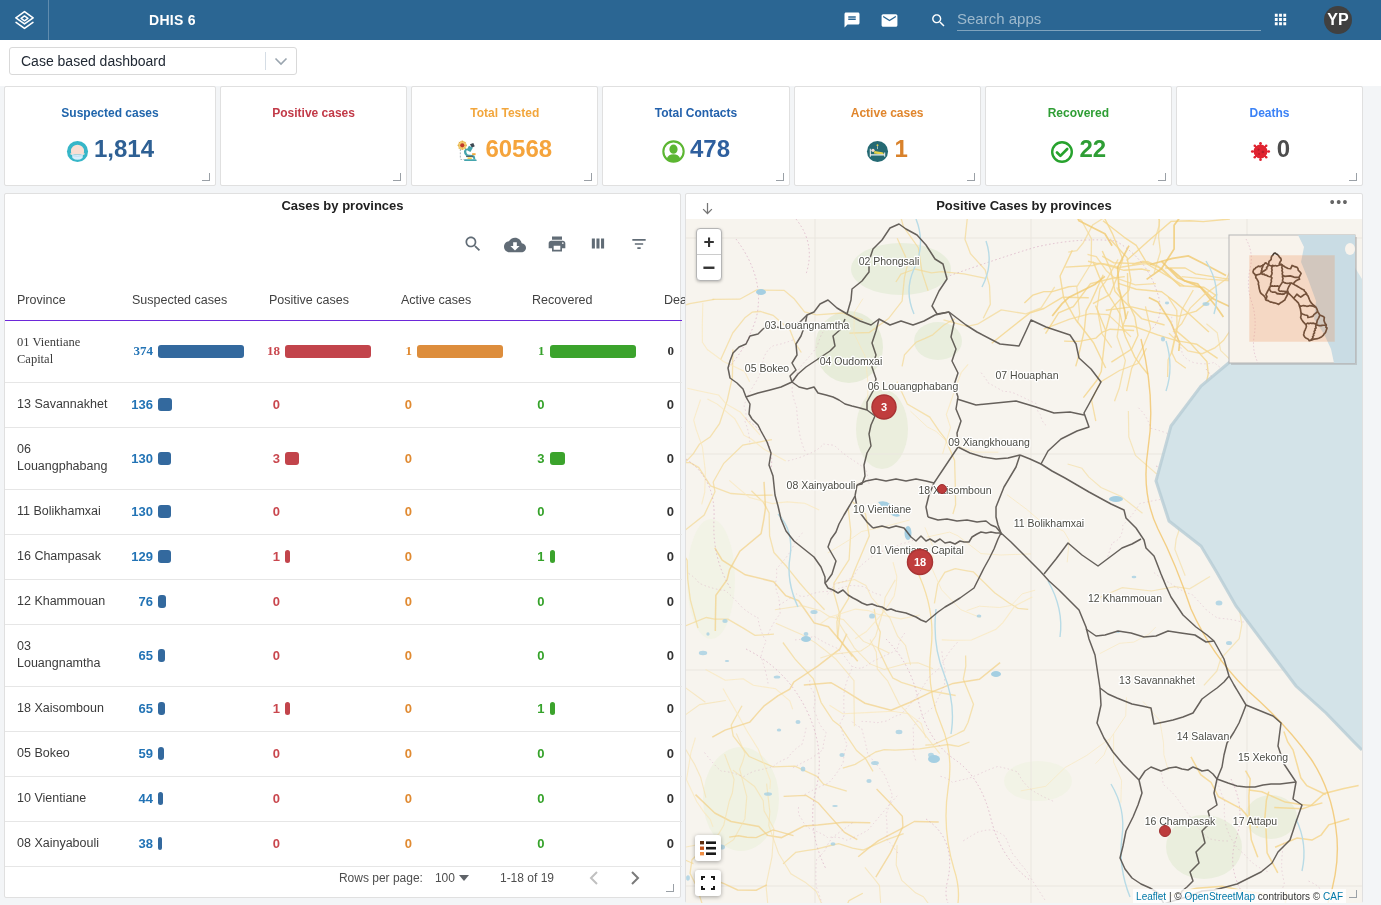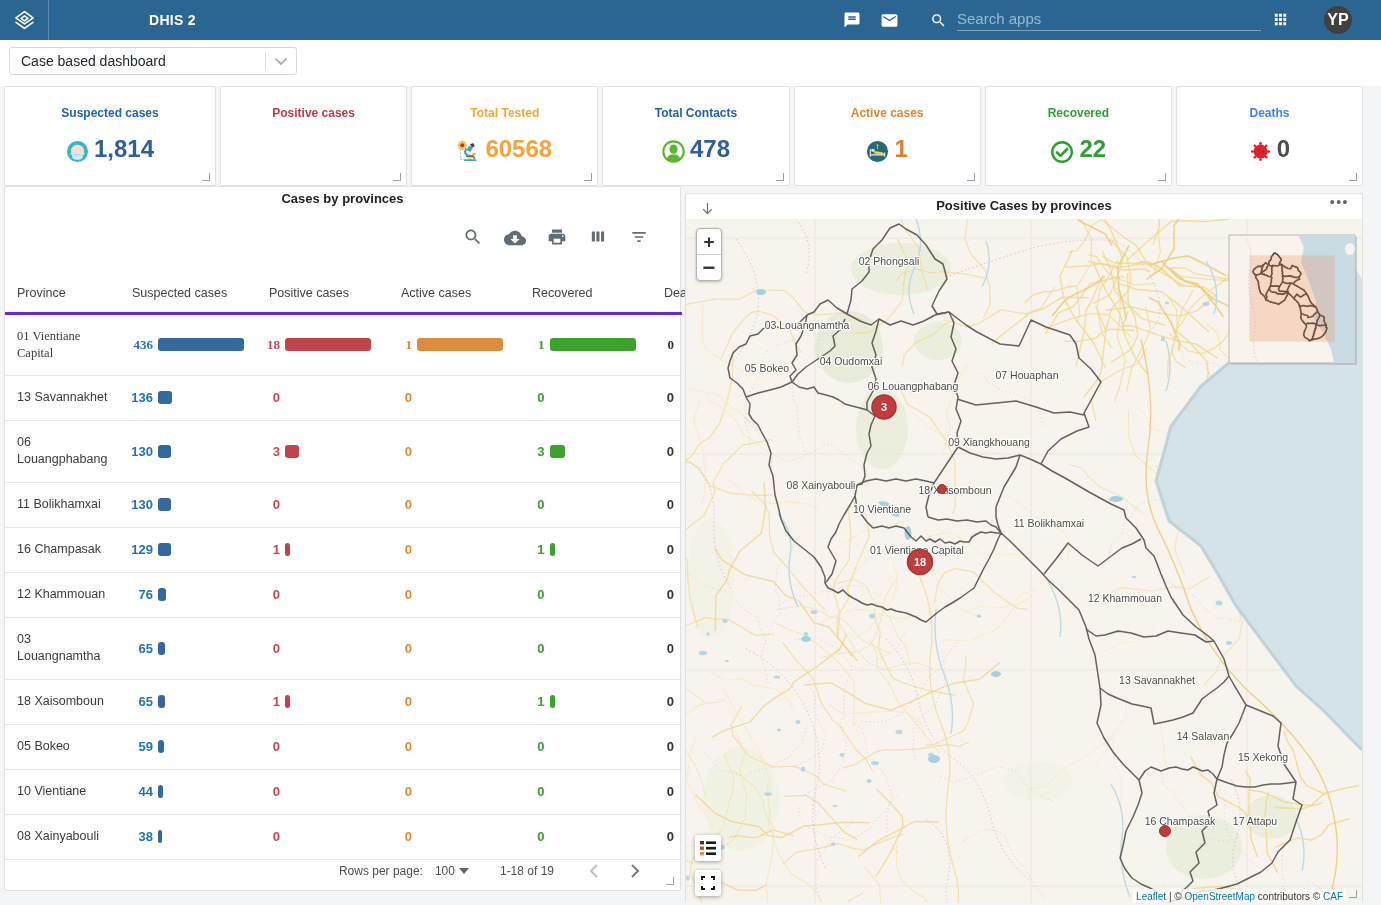--- a/index.html
+++ b/index.html
@@ -20,31 +20,31 @@
 
 .cards { position:absolute; left:4px; top:86px; height:100px; display:flex; }
 .card { width:187.2px; height:100px; background:#fff; border:1px solid #e0e0e0; border-radius:2px; margin-right:4px; position:relative; }
 .card:first-child { width:212px; }
 .card .ct { text-align:center; font-size:12px; font-weight:bold; margin-top:19px; }
 .card .cv { display:flex; align-items:center; justify-content:center; margin-top:14px; font-size:24px; font-weight:bold; }
 .card .cv svg, .card .cv .em { margin-right:5px; margin-top:6px; }
 .rsz { position:absolute; right:5px; bottom:4px; width:8px; height:8px; border-right:1.5px solid #9aa0a6; border-bottom:1.5px solid #9aa0a6; }
 
 .panel { position:absolute; background:#fff; border:1px solid #e0e0e0; border-radius:2px; }
-#tablepanel { left:4px; top:186px; width:677px; height:705px; }
+#tablepanel { left:4px; top:193px; width:677px; height:705px; }
 #mappanel { left:685px; top:193px; width:678px; height:710px; }
 .ptitle { text-align:center; font-size:13px; font-weight:bold; color:#212121; padding-top:4px; }
 
 .toolbar { position:absolute; top:40px; right:31px; display:flex; }
 .toolbar .tbi { margin-left:21px; }
 table.dt { position:absolute; top:87px; left:0; width:677px; border-collapse:collapse; font-size:12.5px; color:#3b3b3b; table-layout:fixed; }
 table.dt th { font-weight:normal; text-align:left; padding:0; color:#424242; }
 table.dt td { padding:0; }
 tr.hr { height:39px; }
-tr.hr th { border-bottom:3px solid #6d28d9; }
+tr.hr th { border-bottom:1px solid #6d28d9; }
 tr.r { border-bottom:1px solid #e6e6e6; }
 .cell { display:flex; align-items:center; }
 .num { text-align:right; font-weight:bold; font-size:13px; }
 .bar { height:13px; border-radius:3px; margin-left:5px; }
 .c-blue { color:#2273b5; } .b-blue { background:#33699e; }
 .c-red { color:#c9474e; } .b-red { background:#c2444b; }
 .c-orange { color:#e08a31; } .b-orange { background:#dd8d3c; }
 .c-green { color:#35a22a; } .b-green { background:#3ba32c; }
 .c-dark { color:#333; }
 .pager { position:absolute; bottom:12px; right:40px; display:flex; align-items:center; color:#4e4e4e; font-size:12px; }
@@ -52,21 +52,21 @@
 </head>
 <body>
 <div class="topbar">
   <div class="logo">
     <svg width="23" height="23" viewBox="0 0 24 24">
         <path d="M12 2.8 L21 9.2 L12 15.6 L3 9.2 Z" fill="none" stroke="#fff" stroke-width="1.7" stroke-linejoin="round"></path>
         <path d="M12 7.2 L15.6 9.8 L12 12.4 L8.4 9.8 Z" fill="none" stroke="#fff" stroke-width="1.5" stroke-linejoin="round"></path>
         <path d="M3.2 14 L12 20.2 L20.8 14" fill="none" stroke="#fff" stroke-width="1.7" stroke-linejoin="round" stroke-linecap="round"></path>
       </svg>
   </div>
-  <div class="apptitle">DHIS 2</div>
+  <div class="apptitle">DHIS 6</div>
   <div class="topright">
     <div class="ticon" style="position:absolute;left:843px;top:11px;">
         <svg width="18" height="18" viewBox="0 0 24 24" fill="#fff">
           <path d="M20 2H4c-1.1 0-2 .9-2 2v18l4-4h14c1.1 0 2-.9 2-2V4c0-1.1-.9-2-2-2zm-3 10H7v-2h10v2zm0-3H7V7h10v2z"></path>
         </svg>
       </div>
     <div class="ticon" style="position:absolute;left:880px;top:11px;">
         <svg width="19" height="19" viewBox="0 0 24 24" fill="#fff">
           <path d="M20 4H4c-1.1 0-1.99.9-1.99 2L2 18c0 1.1.9 2 2 2h16c1.1 0 2-.9 2-2V6c0-1.1-.9-2-2-2zm0 4l-8 5-8-5V6l8 5 8-5v2z"></path>
         </svg>
@@ -232,21 +232,21 @@
  <th style="width:137px;padding-left:12px;">Suspected cases</th>
  <th style="width:132px;padding-left:12px;">Positive cases</th>
  <th style="width:128px;padding-left:12px;">Active cases</th>
  <th style="width:128px;padding-left:15px;">Recovered</th>
  <th style="padding-left:19px;">Dea</th>
         </tr>
         <tr class="r" style="height:62px;font-family:Liberation Serif, serif;">
           <td style="padding-left:12px;line-height:17px;">01 Vientiane<br>Capital</td>
           <td>
             <div class="cell">
-              <span class="num c-blue" style="width:33px;">436</span>
+              <span class="num c-blue" style="width:33px;">374</span>
               <span class="bar b-blue" style="width:86px;"></span>
             </div>
           </td>
           <td>
             <div class="cell">
               <span class="num c-red" style="width:23px;">18</span>
               <span class="bar b-red" style="width:86px;"></span>
             </div>
           </td>
           <td>

